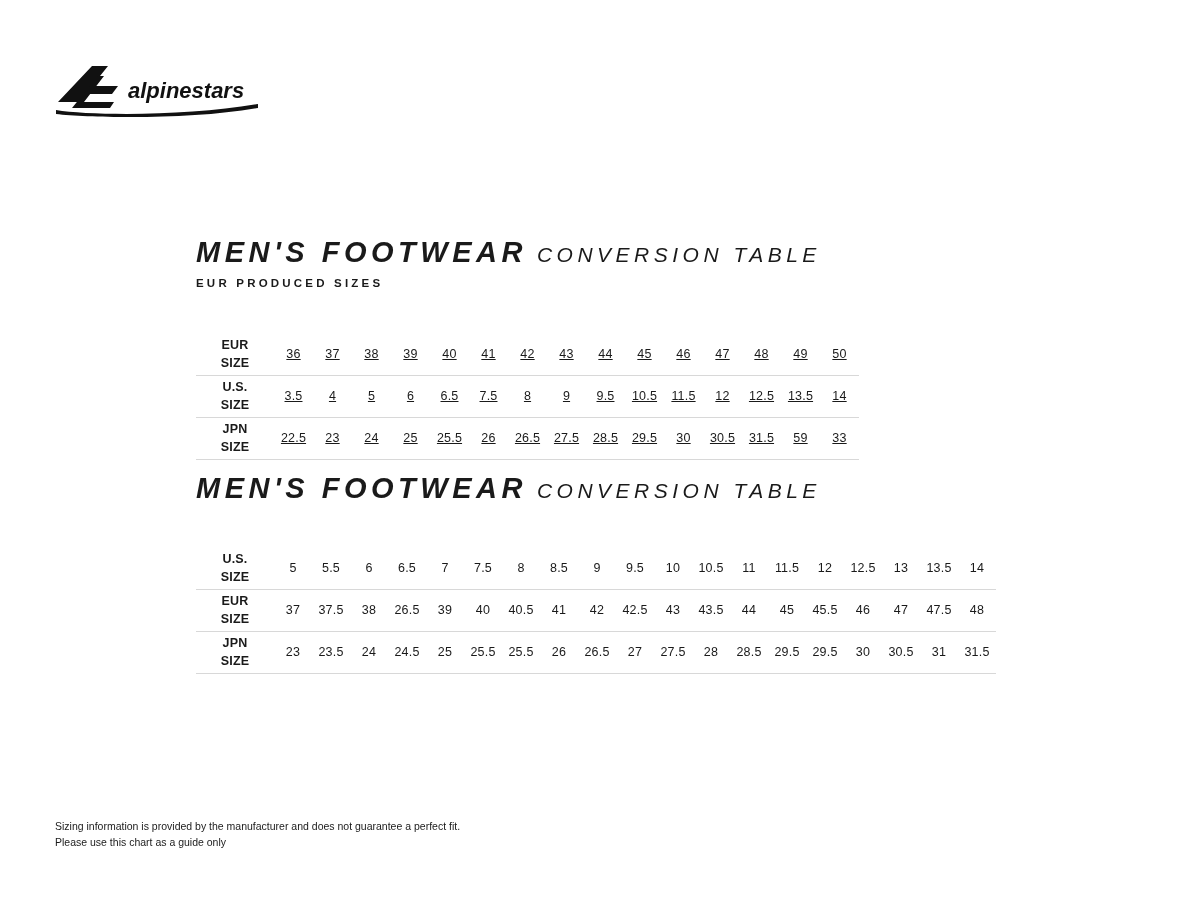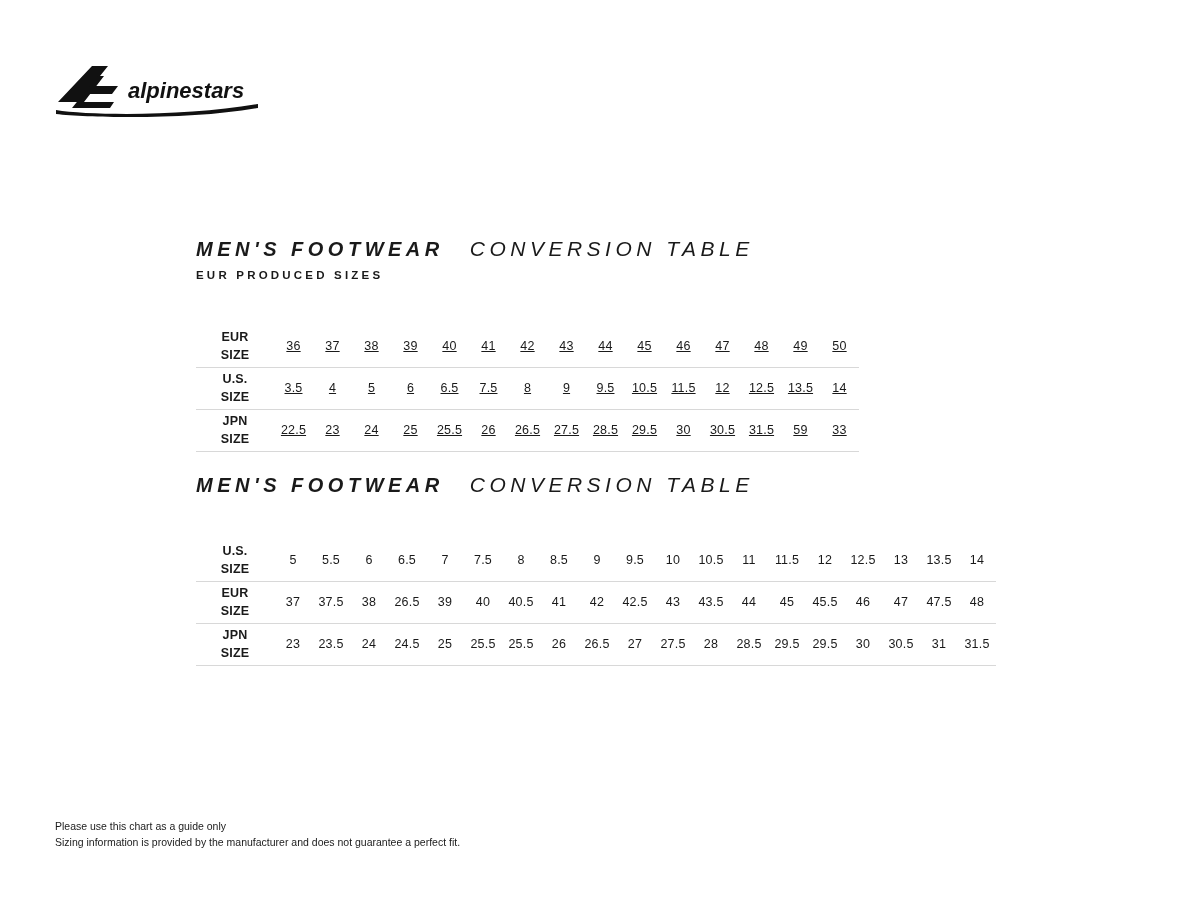--- a/index.html
+++ b/index.html
@@ -36,30 +36,30 @@
   .block-2 { top: 474px; }
 
   .title-line {
     white-space: nowrap;
     margin: 0 0 10px 0;
     line-height: 1;
   }
   .title-bold {
     font-weight: bold;
     font-style: italic;
-    font-size: 20px;
+    font-size: 29px;
     letter-spacing: 4.5px;
     margin-top: 10px;
   }
   .title-light {
     font-weight: normal;
     font-style: italic;
     font-size: 21px;
     letter-spacing: 4.5px;
-    margin-left: 26px;
+    margin-left: 10px;
     text-align: center;
   }
   .subtitle {
     font-weight: bold;
     font-size: 11.5px;
     letter-spacing: 3.2px;
     margin: 0 0 26px 0;
     white-space: nowrap;
   }
 
@@ -280,15 +280,15 @@
         <td class="cell">30</td>
         <td class="cell">30.5</td>
         <td class="cell">31</td>
         <td class="cell">31.5</td>
       </tr>
     </tbody>
   </table>
 </div>
 
 <div class="footnote">
+  <div>Sizing information is provided by the manufacturer and does not guarantee a perfect fit.</div>
   <div>Please use this chart as a guide only</div>
-  <div>Sizing information is provided by the manufacturer and does not guarantee a perfect fit.</div>
 </div>
 
 </body></html>

